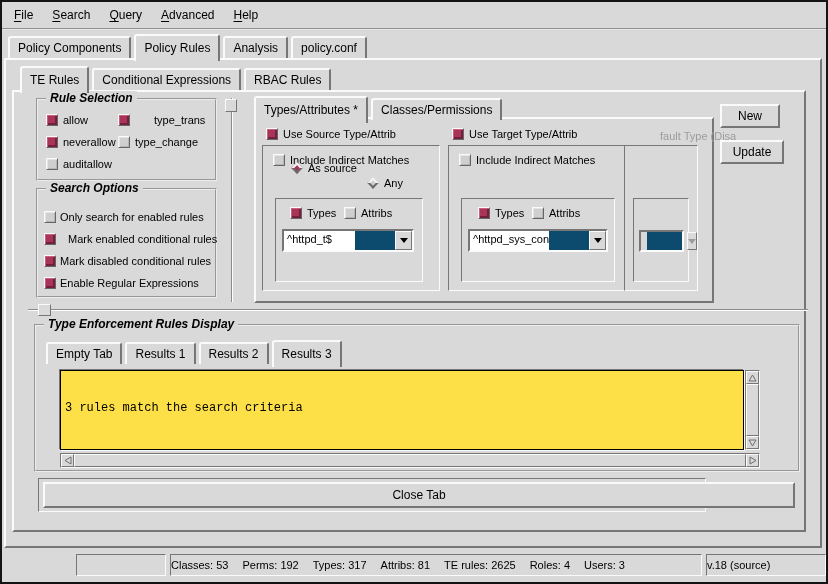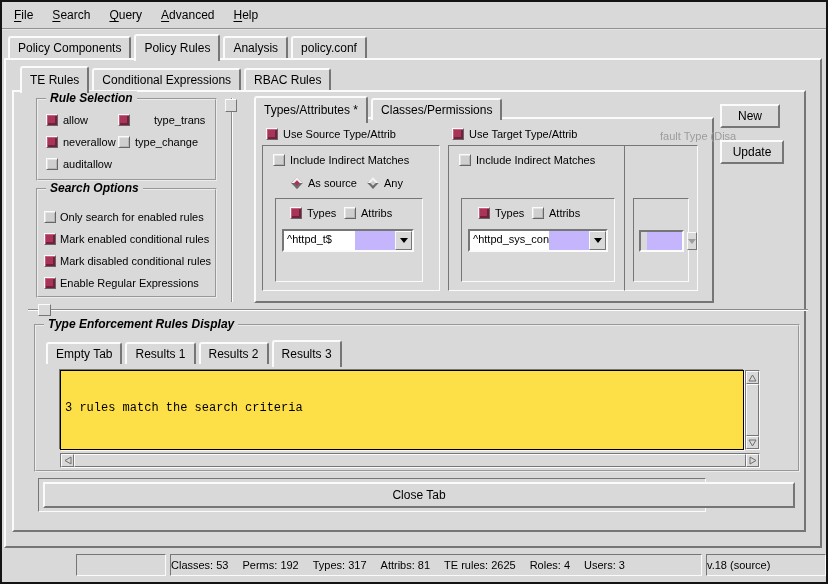--- a/index.html
+++ b/index.html
@@ -34,21 +34,21 @@
   .ind{width:12px;height:12px;flex:0 0 12px;border:1px solid;
     border-color:var(--hi) #666 #666 var(--hi);background:#cfcfcf;
     box-shadow:inset 1px 1px 0 #e4e4e4, inset -1px -1px 0 #b5b5b5;}
   .ind.on{background:var(--maroon);
     box-shadow:inset 1px 1px 0 #c9607f, inset -2px -2px 0 #731f3d;}
   .rad{width:8px;height:8px;flex:0 0 8px;transform:rotate(45deg);margin:0 2px;
     border:2px solid;border-color:#f2f2f2 #6a6a6a #6a6a6a #f2f2f2;background:#cfcfcf;}
   .rad.on{background:var(--maroon);}
   
   .combo{position:absolute;display:flex;border:2px solid;
-    border-color:var(--sh) var(--hi) var(--hi) var(--sh);background:#c4b5fd;gap:40px;}
+    border-color:var(--sh) var(--hi) var(--hi) var(--sh);background:#0c4a6e;gap:40px;}
   .combo .val{flex:1;font-size:11px;padding:2px 3px;background:#fff;overflow:hidden;white-space:nowrap;}
   .combo .cbtn{width:17px;background:var(--bg);border:1px solid;
     border-color:var(--hi) var(--sh) var(--sh) var(--hi);display:grid;place-items:center;}
   .arr{width:0;height:0;border-left:4px solid transparent;border-right:4px solid transparent;
     border-top:5px solid #000;}
   .combo.disabled .val{background:var(--bg);}
   .combo.disabled .arr{border-top-color:var(--dis);}
   
   .btn{display:grid;place-items:center;font-size:12px;background:var(--bg);
     border:2px solid;border-color:var(--hi) var(--sh) var(--sh) var(--hi);cursor:default;}
@@ -128,21 +128,21 @@
       <span>auditallow</span>
     </label>
   </div>
 
   <div class="abs lf" style="left:34px;top:186px;width:181px;height:110px;">
     <span class="lf-title">Search Options</span>
     <label class="cb" style="left:6px;top:21px;gap:4px;">
       <span class="ind"></span>
       <span>Only search for enabled rules</span>
     </label>
-    <label class="cb" style="left:6px;top:43px;gap:4px;">
+    <label class="cb" style="left:6px;top:43px;gap:12px;">
       <span class="ind on"></span>
       <span>Mark enabled conditional rules</span>
     </label>
     <label class="cb" style="left:6px;top:65px;gap:4px;">
       <span class="ind on"></span>
       <span>Mark disabled conditional rules</span>
     </label>
     <label class="cb" style="left:6px;top:87px;gap:4px;">
       <span class="ind on"></span>
       <span>Enable Regular Expressions</span>
@@ -160,21 +160,21 @@
 
     <label class="cb" style="left:10px;top:9px;">
       <span class="ind on"></span>
       <span>Use Source Type/Attrib</span>
     </label>
     <div class="abs sunken1" style="left:6px;top:26px;width:178px;height:146px;background:var(--bg);">
       <label class="cb" style="left:10px;top:8px;">
         <span class="ind"></span>
         <span>Include Indirect Matches</span>
       </label>
-      <label class="cb" style="left:28px;top:31px;">
+      <label class="cb" style="left:28px;top:16px;">
         <span class="rad on"></span>
         <span>As source</span>
       </label>
       <label class="cb" style="left:104px;top:31px;">
         <span class="rad"></span>
         <span>Any</span>
       </label>
       <div class="abs sunken1" style="left:12px;top:52px;width:148px;height:84px;background:var(--bg);">
         <label class="cb" style="left:14px;top:8px;">
           <span class="ind on"></span>

